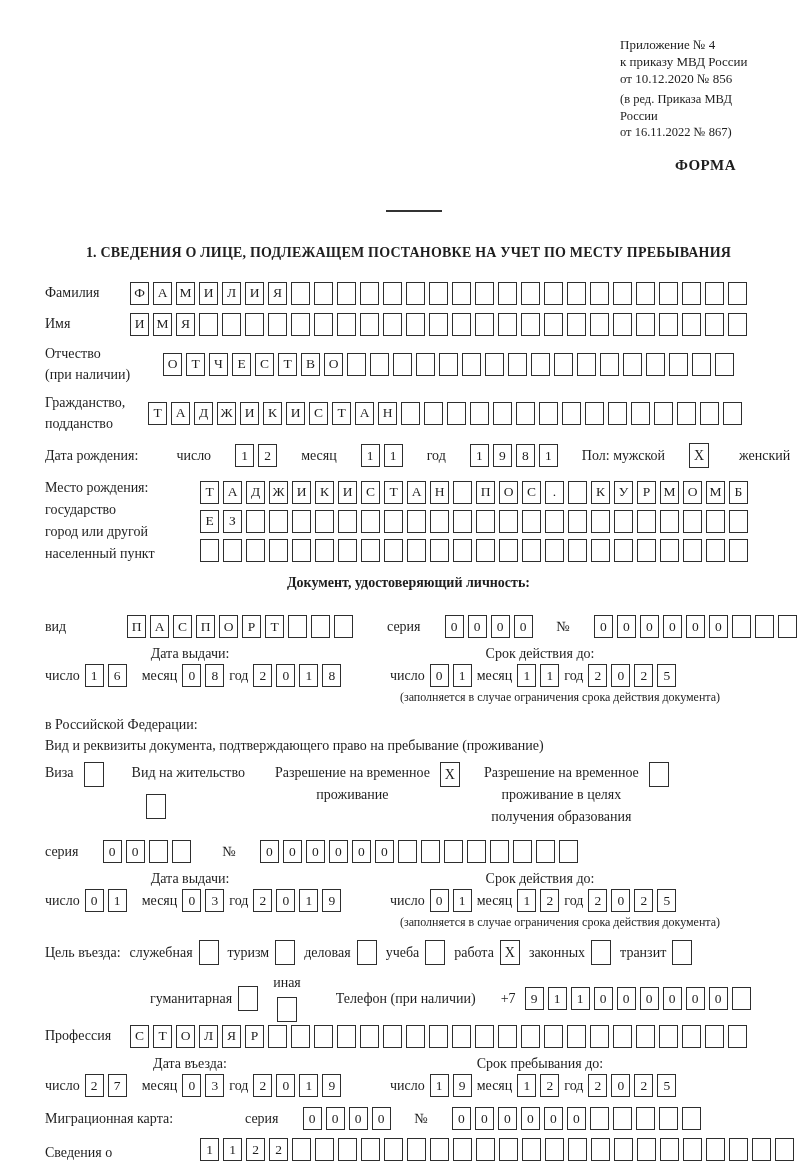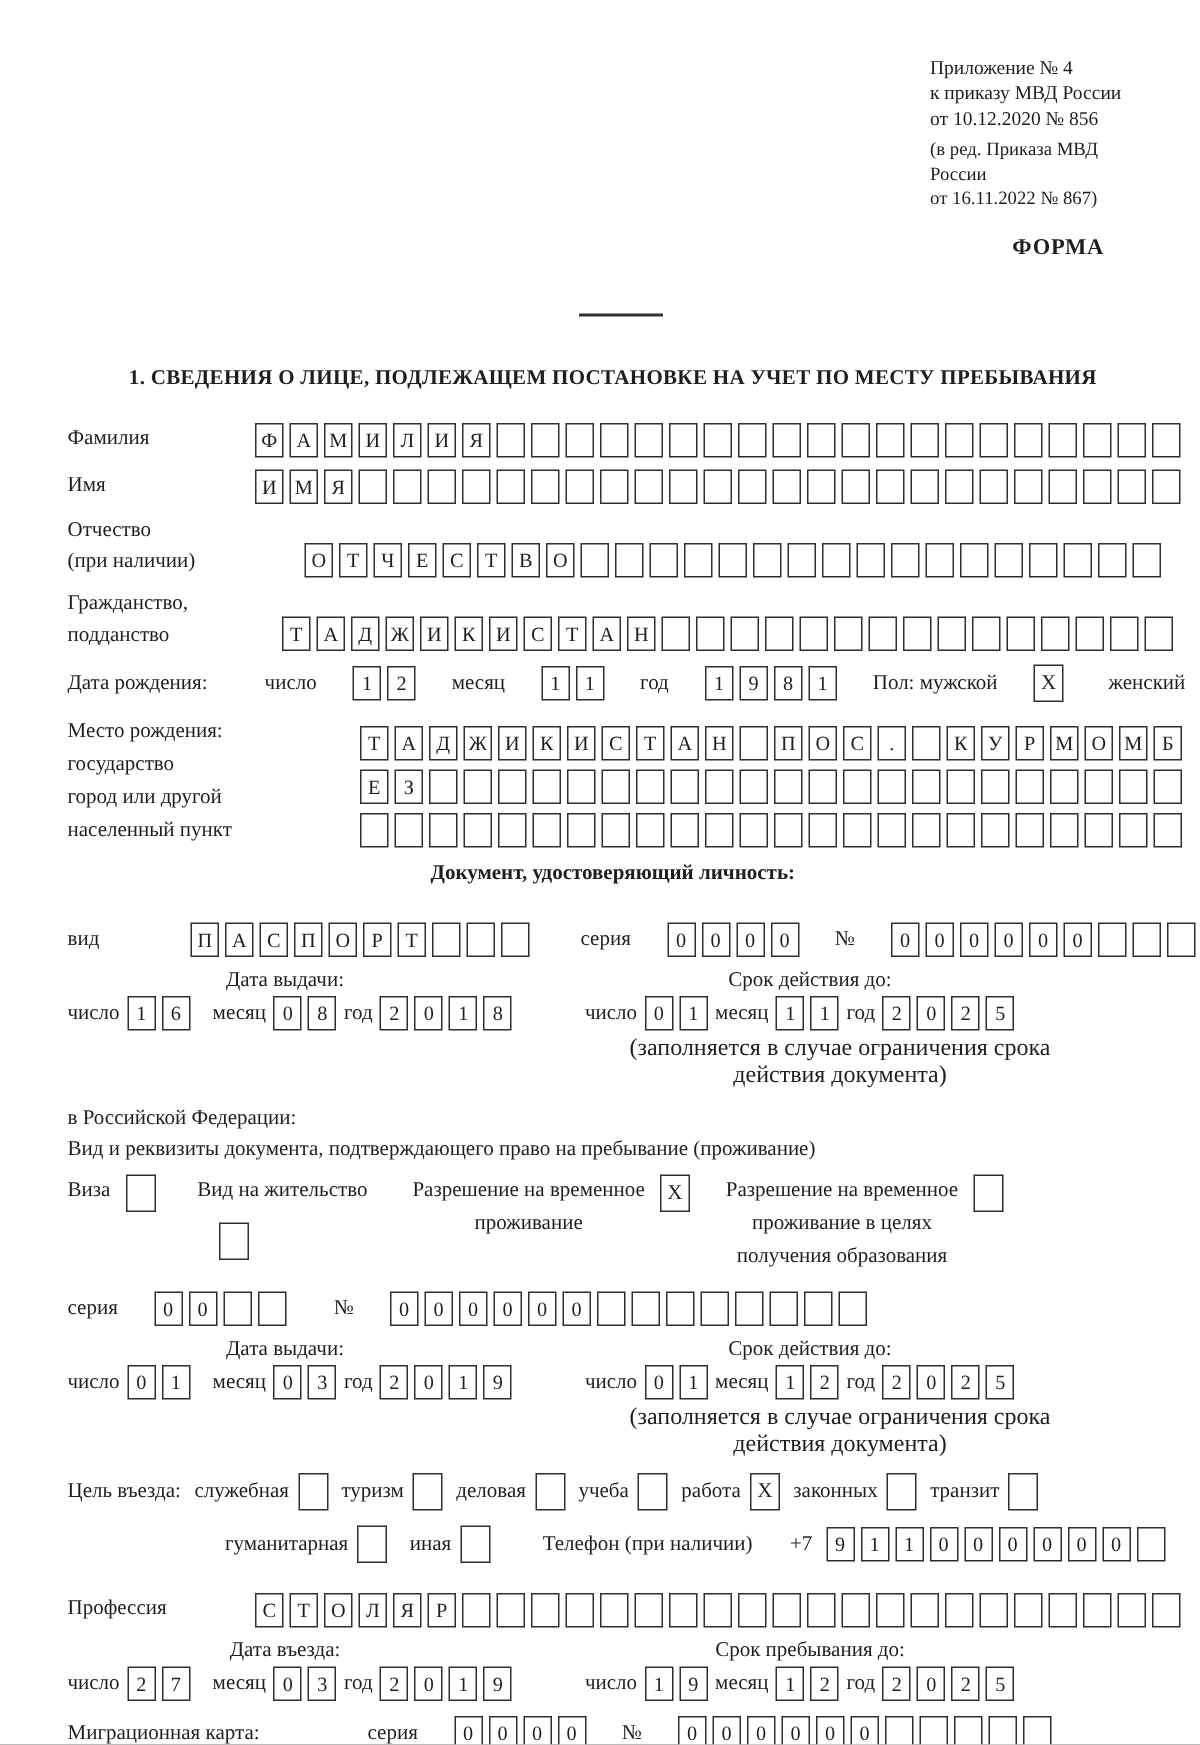--- a/index.html
+++ b/index.html
@@ -14,21 +14,21 @@
     overflow: hidden;
     position: relative;
   }
   .appendix { margin-left: 575px; font-size: 13px; line-height: 1.32; }
   .appendix .amend { font-size: 12.5px; margin-top: 4px; }
   .forma { text-align: right; padding-right: 36px; font-weight: bold; font-size: 15px; margin-top: 16px; letter-spacing: .5px; }
   .title { text-align: center; font-weight: bold; font-size: 15px; margin-top: 22px; line-height: 1.55; letter-spacing: .2px; }
   .title-underline { display:inline-block; width: 56px; border-bottom: 2px solid #333; margin-left: 10px; height: 14px; }
   .sec-heading { text-align: center; font-weight: bold; font-size: 14px; margin-top: 26px; letter-spacing: .2px; }
 
-  .frow { display: flex; align-items: flex-end; margin-top: 7px; gap: 40px; }
+  .frow { display: flex; align-items: center; margin-top: 7px; }
   .flabel { font-size: 14px; line-height: 24px; flex: none; }
   .flabel .l2 { display:block; }
   .cells { display: flex; gap: 4px; flex: none; }
   .cell {
     width: 19px; height: 23px; flex: none;
     border: 1.6px solid #2e2e2e;
     display: inline-flex; align-items: center; justify-content: center;
     font-size: 13.5px; background: #fff;
   }
   .cbox {
@@ -41,21 +41,21 @@
   .lbl { font-size:14px; flex:none; }
 
   
   .date-pair { display:flex; margin-top: 8px; }
   .dgroup { }
   .dgroup.left { width: 345px; flex:none; }
   .dgroup.right { flex: 1; }
   .dhead { font-size: 14px; text-align: center; width: 290px; }
   .dgroup.right .dhead { width: 300px; }
   .dline { display:flex; align-items:center; gap:5px; margin-top: 2px; }
-  .dnote { font-size: 16px; margin-top: 3px; text-align: center; width: 340px; }
+  .dnote { font-size: 12px; margin-top: 3px; text-align: center; width: 340px; }
 
   
   .mlcol { width: 155px; flex:none; font-size: 14px; line-height: 22px; }
   .cellstack { display:flex; flex-direction:column; gap: 6px; }
 
   .center-bold { text-align:center; font-weight:bold; font-size:14px; margin-top: 10px; }
   .para { font-size: 14px; margin-top: 9px; line-height: 1.5; }
 
   .perm-row { display:flex; align-items:flex-start; margin-top: 6px; gap: 14px; }
   .perm-item { display:flex; align-items:flex-start; gap: 10px; }
@@ -562,41 +562,41 @@
       <span class="lbl">транзит</span>
       <span class="cbox"></span>
     </div>
   </div>
 
   <div class="purpose-row" style="padding-left:105px;">
     <div class="purpose-item">
       <span class="lbl">гуманитарная</span>
       <span class="cbox"></span>
     </div>
-    <div class="purpose-item" style="margin-left:6px;">
+    <div class="purpose-item" style="margin-left:6px;flex-direction:column;">
       <span class="lbl">иная</span>
       <span class="cbox"></span>
     </div>
     <span class="lbl" style="margin-left:26px;">Телефон (при наличии)</span>
     <span class="lbl" style="margin-left:16px;">+7</span>
     <span class="cells">
         <span class="cell">9</span>
         <span class="cell">1</span>
         <span class="cell">1</span>
         <span class="cell">0</span>
         <span class="cell">0</span>
         <span class="cell">0</span>
         <span class="cell">0</span>
         <span class="cell">0</span>
         <span class="cell">0</span>
         <span class="cell"></span>
       </span>
   </div>
 
-  <div class="frow" style="margin-top:19px;">
+  <div class="frow" style="margin-top:2px;">
     <div class="flabel" style="width:85px;">Профессия</div>
     <div class="cells">
         <span class="cell">С</span>
         <span class="cell">Т</span>
         <span class="cell">О</span>
         <span class="cell">Л</span>
         <span class="cell">Я</span>
         <span class="cell">Р</span>
         <span class="cell"></span>
         <span class="cell"></span>

